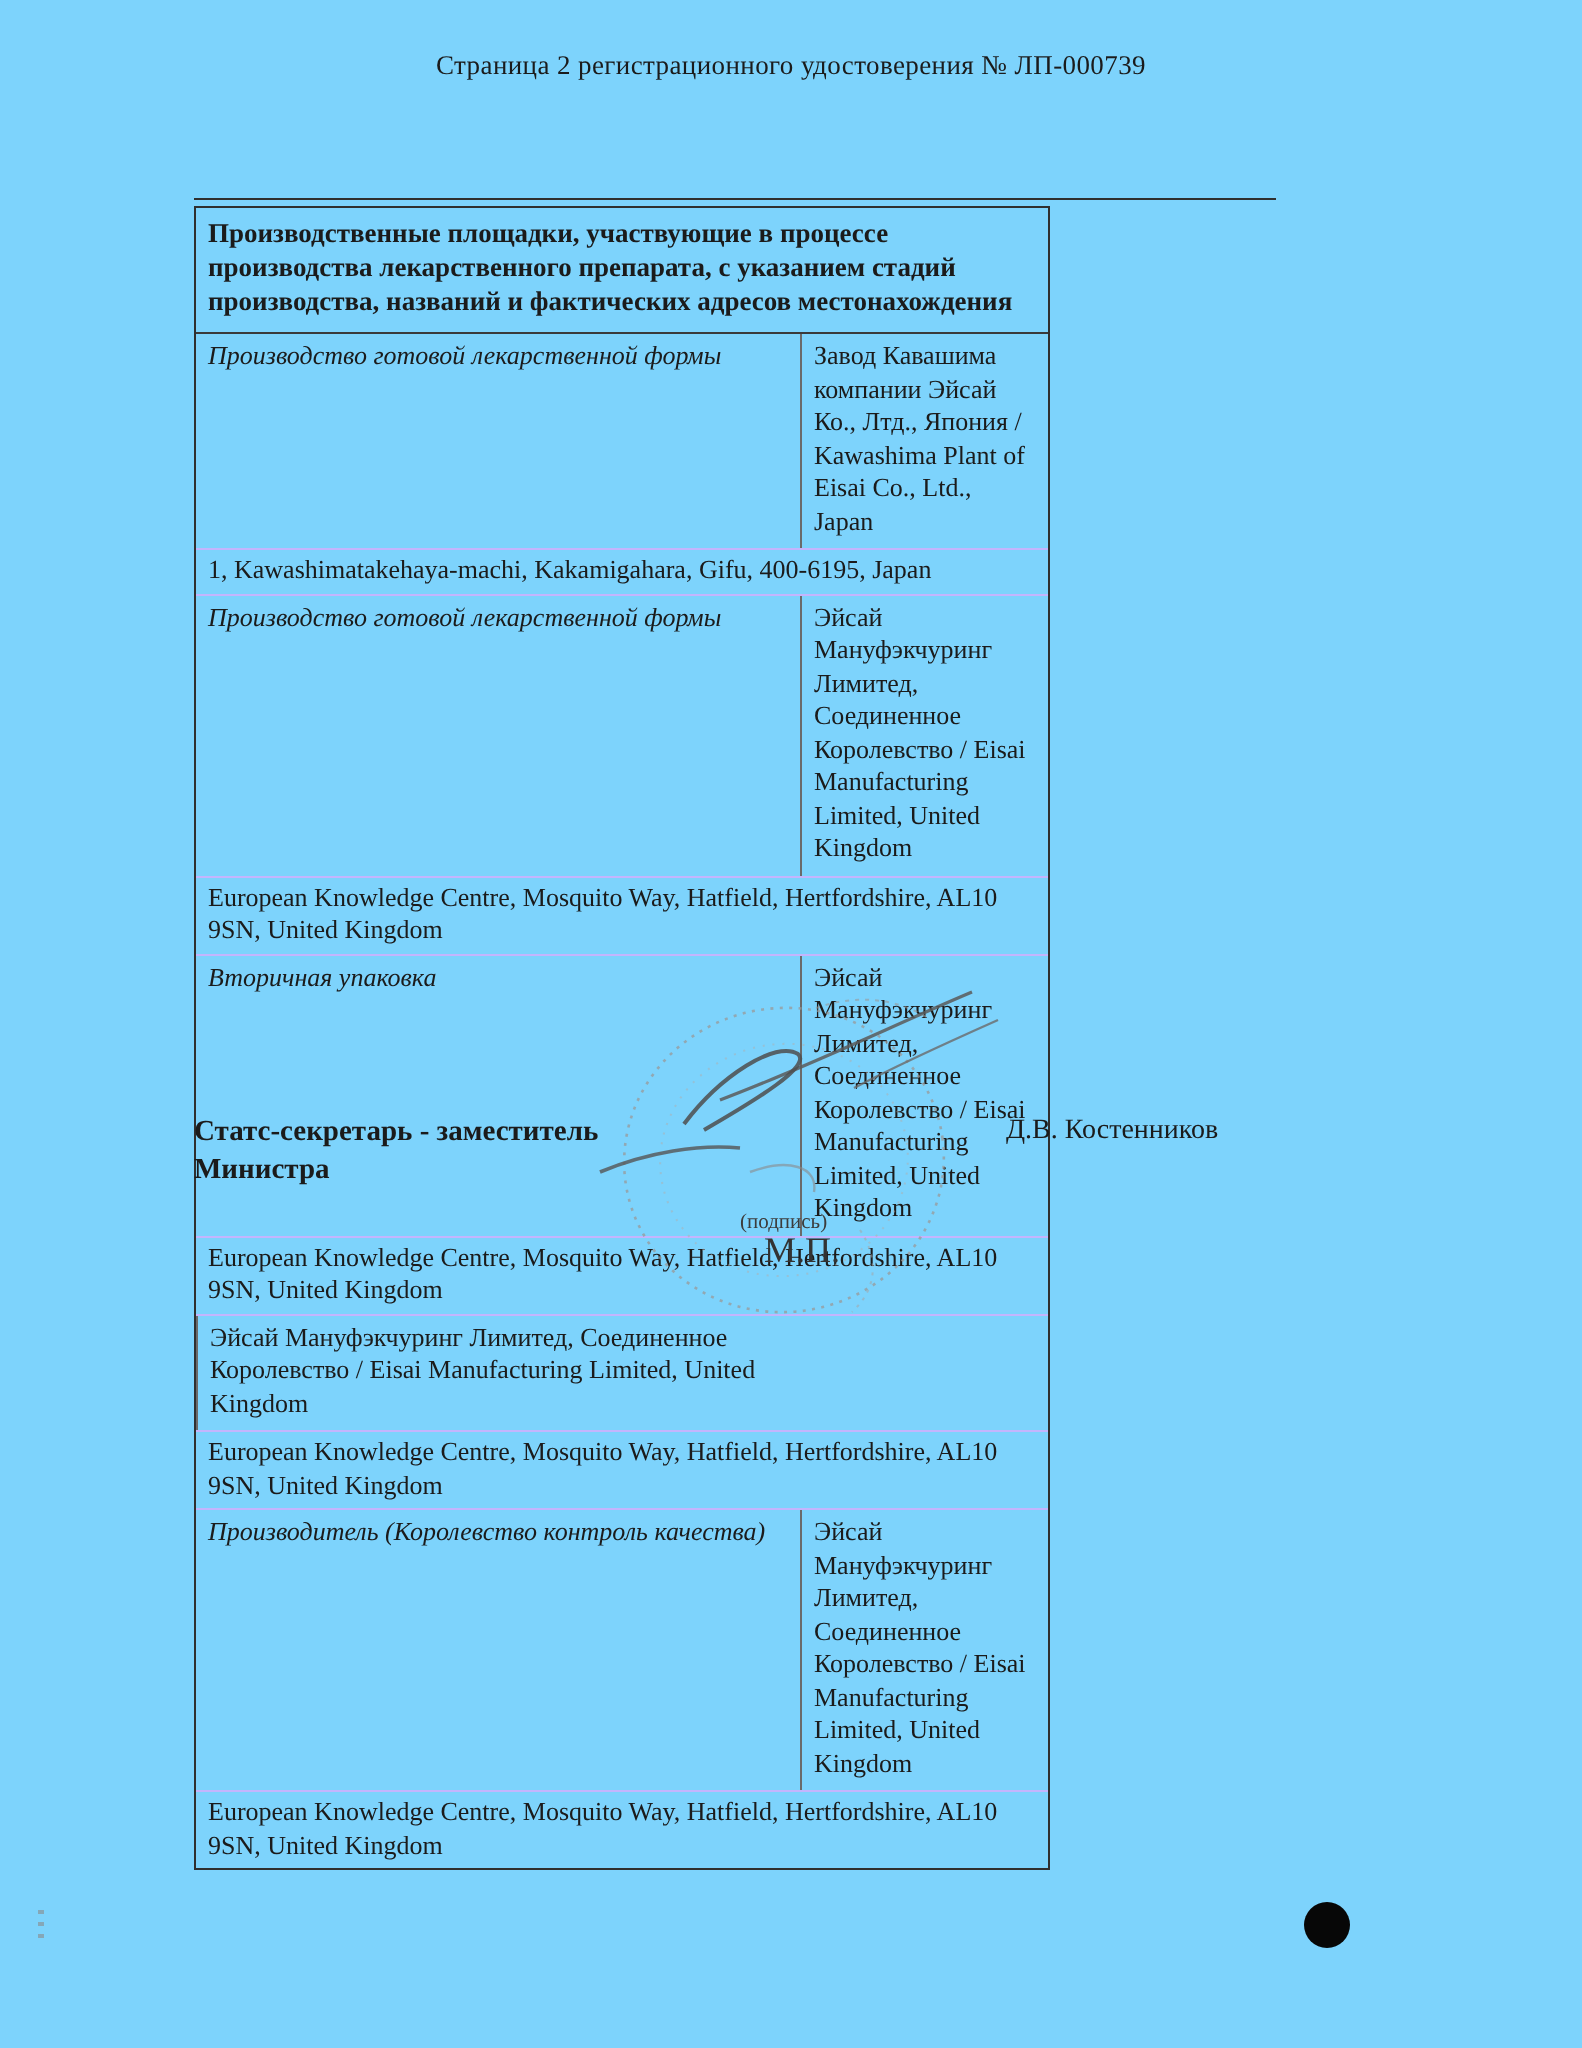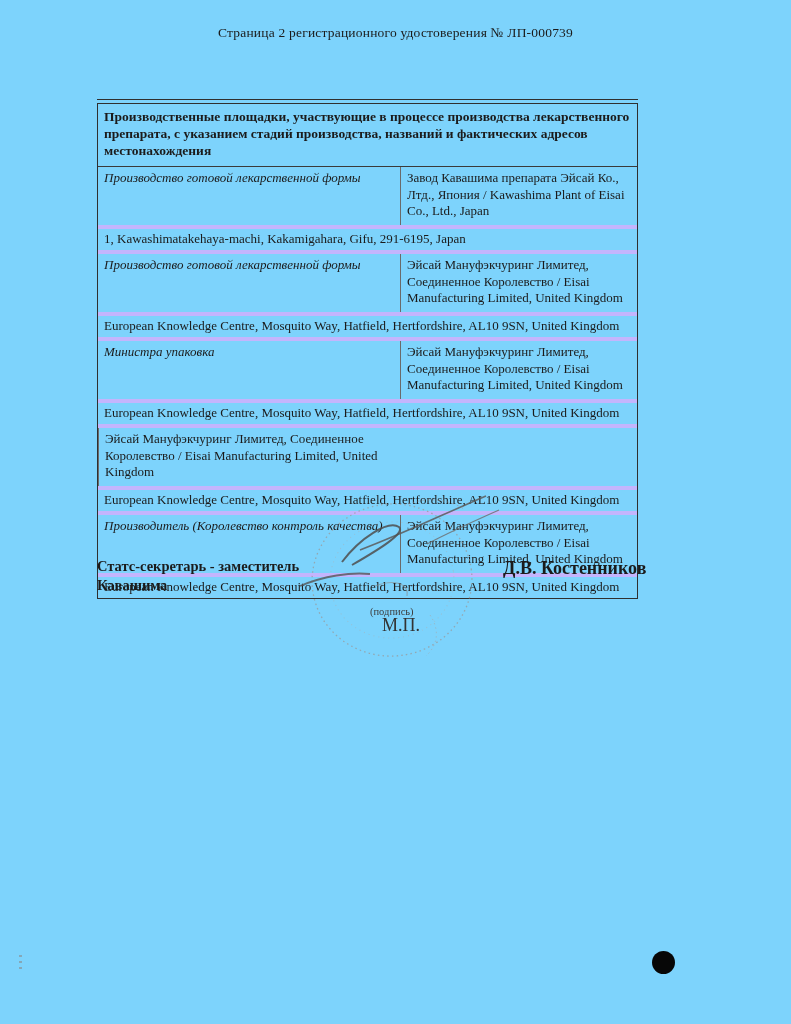--- a/index.html
+++ b/index.html
@@ -27,33 +27,33 @@
     top: 99px;
     left: 97px;
     width: 541px;
     height: 0;
     border-top: 1.5px solid #2f2f2f;
   }
   .mfg-table {
     position: absolute;
     top: 103px;
     left: 97px;
-    width: 541px;
+    width: 428px;
     box-sizing: border-box;
     border: 1.5px solid #2f2f2f;
     font-size: 13px;
     line-height: 1.27;
   }
   .thead {
     padding: 4px 7px 7px 6px;
     font-weight: bold;
     font-size: 13.5px;
     border-bottom: 1px solid #3a3a3a;
   }
-  .row { border-bottom: 4px solid #c4b5fd; box-sizing: border-box; }
+  .row { border-bottom: 1px solid #c4b5fd; box-sizing: border-box; }
   .row:last-child { border-bottom: none; }
   .row.two {
     display: grid;
     grid-template-columns: 302px 1fr;
   }
   .cell { padding: 3px 6px 5px 6px; box-sizing: border-box; }
   .cell.stage { font-style: italic; }
   .cell.company {
     border-left: 1px solid #6a6a6a;
     min-height: 52px;
@@ -65,22 +65,22 @@
     left: 97px;
     width: 218px;
     font-weight: bold;
     font-size: 14.5px;
     line-height: 1.3;
   }
   .sig-name {
     position: absolute;
     top: 558px;
     left: 503px;
-    font-weight: bold;
-    font-size: 18px;
+    font-weight: normal;
+    font-size: 14px;
     white-space: nowrap;
   }
   .stamp-zone {
     position: absolute;
     top: 490px;
     left: 280px;
     width: 230px;
     height: 175px;
   }
   .stamp-zone svg { position: absolute; top: 0; left: 0; }
@@ -124,36 +124,36 @@
 
   <div class="page-header">Страница 2 регистрационного удостоверения № ЛП-000739</div>
 
   <div class="table-topline"></div>
 
   <div class="mfg-table">
     <div class="thead">Производственные площадки, участвующие в процессе производства лекарственного препарата, с указанием стадий производства, названий и фактических адресов местонахождения</div>
 
     <div class="row two">
       <div class="cell stage">Производство готовой лекарственной формы</div>
-      <div class="cell company">Завод Кавашима препарата Эйсай Ко., Лтд., Япония / Kawashima Plant of Eisai Co., Ltd., Japan</div>
+      <div class="cell company">Завод Кавашима компании Эйсай Ко., Лтд., Япония / Kawashima Plant of Eisai Co., Ltd., Japan</div>
     </div>
     <div class="row full">
-      <div class="cell address">1, Kawashimatakehaya-machi, Kakamigahara, Gifu, 291-6195, Japan</div>
+      <div class="cell address">1, Kawashimatakehaya-machi, Kakamigahara, Gifu, 400-6195, Japan</div>
     </div>
 
     <div class="row two">
       <div class="cell stage">Производство готовой лекарственной формы</div>
       <div class="cell company">Эйсай Мануфэкчуринг Лимитед, Соединенное Королевство / Eisai Manufacturing Limited, United Kingdom</div>
     </div>
     <div class="row full">
       <div class="cell address">European Knowledge Centre, Mosquito Way, Hatfield, Hertfordshire, AL10 9SN, United Kingdom</div>
     </div>
 
     <div class="row two">
-      <div class="cell stage">Министра упаковка</div>
+      <div class="cell stage">Вторичная упаковка</div>
       <div class="cell company">Эйсай Мануфэкчуринг Лимитед, Соединенное Королевство / Eisai Manufacturing Limited, United Kingdom</div>
     </div>
     <div class="row full">
       <div class="cell address">European Knowledge Centre, Mosquito Way, Hatfield, Hertfordshire, AL10 9SN, United Kingdom</div>
     </div>
 
     <div class="row two">
       <div class="cell company">Эйсай Мануфэкчуринг Лимитед, Соединенное Королевство / Eisai Manufacturing Limited, United Kingdom</div>
     </div>
     <div class="row full">
@@ -162,21 +162,21 @@
 
     <div class="row two">
       <div class="cell stage">Производитель (Королевство контроль качества)</div>
       <div class="cell company">Эйсай Мануфэкчуринг Лимитед, Соединенное Королевство / Eisai Manufacturing Limited, United Kingdom</div>
     </div>
     <div class="row full">
       <div class="cell address">European Knowledge Centre, Mosquito Way, Hatfield, Hertfordshire, AL10 9SN, United Kingdom</div>
     </div>
   </div>
 
-  <div class="sig-position">Статс-секретарь - заместитель Кавашима</div>
+  <div class="sig-position">Статс-секретарь - заместитель Министра</div>
   <div class="sig-name">Д.В. Костенников</div>
 
   <div class="stamp-zone">
     <svg width="230" height="175" viewBox="0 0 230 175">
 
       <ellipse cx="112" cy="90" rx="80" ry="76" fill="none" stroke="#9a9a9a" stroke-width="1.3" stroke-dasharray="1.5 3.2" opacity="0.75" transform="rotate(-8 112 90)"></ellipse>
       <ellipse cx="112" cy="90" rx="62" ry="58" fill="none" stroke="#b0b0b0" stroke-width="1" stroke-dasharray="1 4" opacity="0.5" transform="rotate(-8 112 90)"></ellipse>
 
       <path d="M 206 6 C 168 22, 125 43, 80 60" fill="none" stroke="#5a5a5a" stroke-width="1.6" opacity="0.85"></path>
       <path d="M 219 20 C 192 32, 166 44, 147 54" fill="none" stroke="#6a6a6a" stroke-width="1.2" opacity="0.8"></path>

